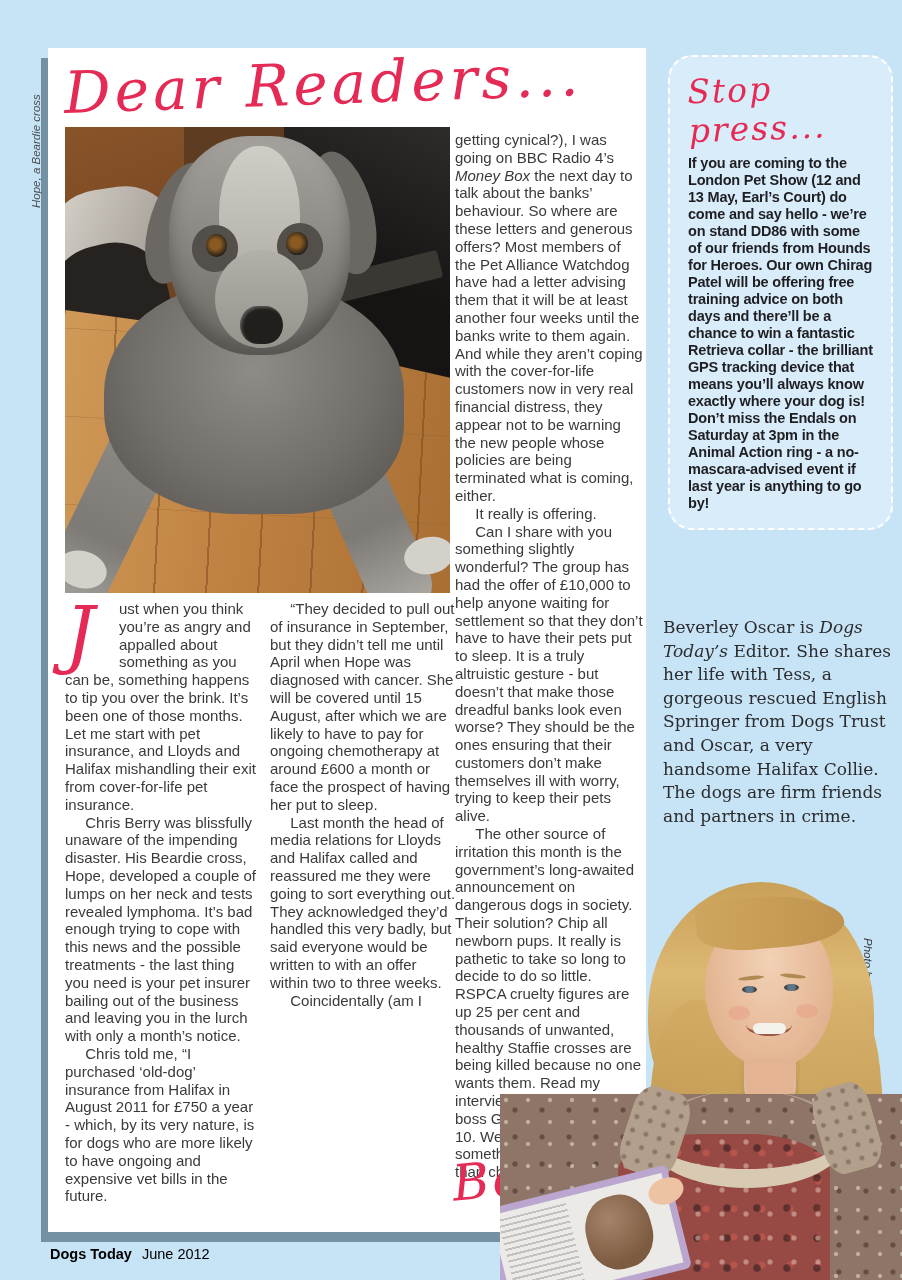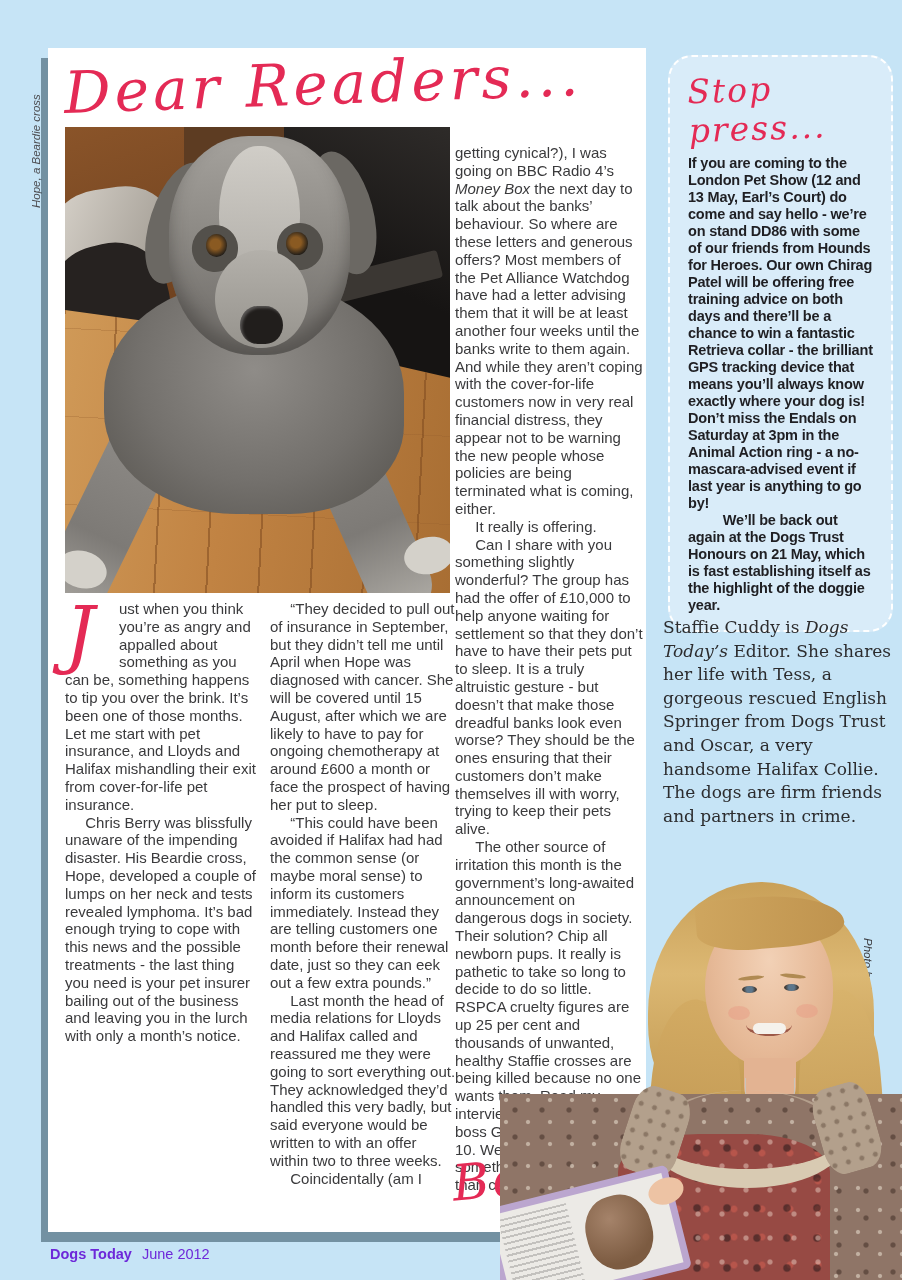--- a/index.html
+++ b/index.html
@@ -22,39 +22,39 @@
   .vcap { position:absolute; font-size:11.5px; font-style:italic; color:#4c4c50; white-space:nowrap; }
   .vcap-left  { left:30px; top:208px; transform-origin:0 0; transform:rotate(-90deg); }
   .vcap-right { left:874px; top:938px; transform-origin:0 0; transform:rotate(90deg); color:#3c3c40; }
 
   
   .col { position:absolute; font-size:15px; line-height:17.8px; color:#3a3a3c; text-align:left; }
   .col p { margin:0; text-indent:1.35em; }
   .col p.first { text-indent:0; }
   .col-1 { left:17px;  top:552px; width:194px; }
   .col-2 { left:222px; top:552px; width:186px; }
-  .col-3 { left:407px; top:96px;  width:188px; }
+  .col-3 { left:407px; top:83px;  width:188px; }
   .dropcap { float:left; font-size:74px; line-height:58px; width:46px; margin:4px 8px 0 0;
              font-family:"DejaVu Serif", serif; font-style:italic; color:#e42a55; }
 
   
   .stop-press { position:absolute; left:668px; top:55px; width:225px; border-radius:24px;
                 background:#d9ecf9; border:2px dashed #ffffff; padding:10px 16px 16px 18px; }
   .stop-press .script-sub { font-size:33px; letter-spacing:2px; transform:rotate(-2deg);
                             display:inline-block; margin:2px 0 8px 0; }
   .stop-press p { margin:0; font-size:14.5px; line-height:17px; font-weight:bold;
                   letter-spacing:-0.2px; color:#1f1f23; }
   .stop-press p.indented { text-indent:2.4em; }
 
   
   .bio { position:absolute; left:663px; top:616px; width:242px;
          font-family:"DejaVu Serif", serif; font-size:17px; line-height:23.6px; color:#2c2c2e; }
 
   
-  .footer { position:absolute; left:50px; top:1246px; font-size:14.5px; color:#6d28d9; }
+  .footer { position:absolute; left:50px; top:1246px; font-size:14.5px; color:#000000; }
   .footer .mag { font-weight:bold; margin-right:10px; }
 
   
   .dog-photo { position:absolute; left:17px; top:79px; width:385px; height:466px;
                overflow:hidden; background:#5d3c22; }
   .dog-photo div { position:absolute; }
   .dp-cardboard { left:0; top:0; width:31%; height:45%;
                   background:linear-gradient(160deg,#8a5429,#6b3f1e); }
   .dp-cabinet { right:0; top:0; width:43%; height:57%;
                 background:linear-gradient(205deg,#2e2b29 0%,#161413 55%); }
@@ -200,46 +200,45 @@
       <div class="dog-socket dog-socket-right"></div>
       <div class="dog-eye dog-eye-left"></div>
       <div class="dog-eye dog-eye-right"></div>
       <div class="dog-muzzle"></div>
       <div class="dog-nose"></div>
     </div>
 
     <div class="col col-1">
       <p class="first"><span class="dropcap">J</span><span>ust when you think you’re as angry and appalled about something as you can be, something happens to tip you over the brink. It’s been one of those months. Let me start with pet insurance, and Lloyds and Halifax mishandling their exit from cover-for-life pet insurance.</span></p>
       <p>Chris Berry was blissfully unaware of the impending disaster. His Beardie cross, Hope, developed a couple of lumps on her neck and tests revealed lymphoma. It’s bad enough trying to cope with this news and the possible treatments - the last thing you need is your pet insurer bailing out of the business and leaving you in the lurch with only a month’s notice.</p>
+      <p>Chris told me, “I purchased ‘old-dog’ insurance from Halifax in August 2011 for £750 a year - which, by its very nature, is for dogs who are more likely to have ongoing and expensive vet bills in the future.</p>
     </div>
 
     <div class="col col-2">
       <p>“They decided to pull out of insurance in September, but they didn’t tell me until April when Hope was diagnosed with cancer. She will be covered until 15 August, after which we are likely to have to pay for ongoing chemotherapy at around £600 a month or face the prospect of having her put to sleep.</p>
-      <p>“This could have been avoided if Halifax had had the common sense (or maybe moral sense) to inform its customers immediately. Instead they are telling customers one month before their renewal date, just so they can eek out a few extra pounds.”</p>
       <p>Last month the head of media relations for Lloyds and Halifax called and reassured me they were going to sort everything out. They acknowledged they’d handled this very badly, but said everyone would be written to with an offer within two to three weeks.</p>
       <p>Coincidentally (am I</p>
     </div>
 
     <div class="col col-3">
       <p class="first"><span>getting cynical?), I was going on BBC Radio 4’s </span><i>Money Box</i><span> the next day to talk about the banks’ behaviour. So where are these letters and generous offers? Most members of the Pet Alliance Watchdog have had a letter advising them that it will be at least another four weeks until the banks write to them again. And while they aren’t coping with the cover-for-life customers now in very real financial distress, they appear not to be warning the new people whose policies are being terminated what is coming, either.</span></p>
       <p>It really is offering.</p>
       <p>Can I share with you something slightly wonderful? The group has had the offer of £10,000 to help anyone waiting for settlement so that they don’t have to have their pets put to sleep. It is a truly altruistic gesture - but doesn’t that make those dreadful banks look even worse? They should be the ones ensuring that their customers don’t make themselves ill with worry, trying to keep their pets alive.</p>
       <p>The other source of irritation this month is the government’s long-awaited announcement on dangerous dogs in society. Their solution? Chip all newborn pups. It really is pathetic to take so long to decide to do so little. RSPCA cruelty figures are up 25 per cent and thousands of unwanted, healthy Staffie crosses are being killed because no one wants them. Read my interview with new RSPCA boss Gavin Grant on page 10. We really do need something a bit more meaty than chips to sort this out.</p>
     </div>
 
     <div class="script signature">Beverley</div>
   </div>
 
   <div class="stop-press">
     <div class="script script-sub">Stop press...</div>
     <p>If you are coming to the London Pet Show (12 and 13 May, Earl’s Court) do come and say hello - we’re on stand DD86 with some of our friends from Hounds for Heroes. Our own Chirag Patel will be offering free training advice on both days and there’ll be a chance to win a fantastic Retrieva collar - the brilliant GPS tracking device that means you’ll always know exactly where your dog is! Don’t miss the Endals on Saturday at 3pm in the Animal Action ring - a no-mascara-advised event if last year is anything to go by!</p>
-    <p class="indented">We’ll be back out again at the Dogs Trust Honours on 21 May, which is fast establishing itself as the highlight of the doggie year.</p>
-  </div>
-
-  <div class="bio"><span>Staffie Cuddy is </span><i>Dogs Today’s</i><span> Editor. She shares her life with Tess, a gorgeous rescued English Springer from Dogs Trust and Oscar, a very handsome Halifax Collie. The dogs are firm friends and partners in crime.</span></div>
+  </div>
+
+  <div class="bio"><span>Beverley Oscar is </span><i>Dogs Today’s</i><span> Editor. She shares her life with Tess, a gorgeous rescued English Springer from Dogs Trust and Oscar, a very handsome Halifax Collie. The dogs are firm friends and partners in crime.</span></div>
 
   <div class="editor-photo">
     <div class="ed-hair-back"></div>
     <div class="ed-hair-left"></div>
     <div class="ed-hair-right"></div>
     <div class="ed-face"></div>
     <div class="ed-fringe"></div>
     <div class="ed-brow ed-brow-left"></div>
     <div class="ed-brow ed-brow-right"></div>
     <div class="ed-eye ed-eye-left"></div>

